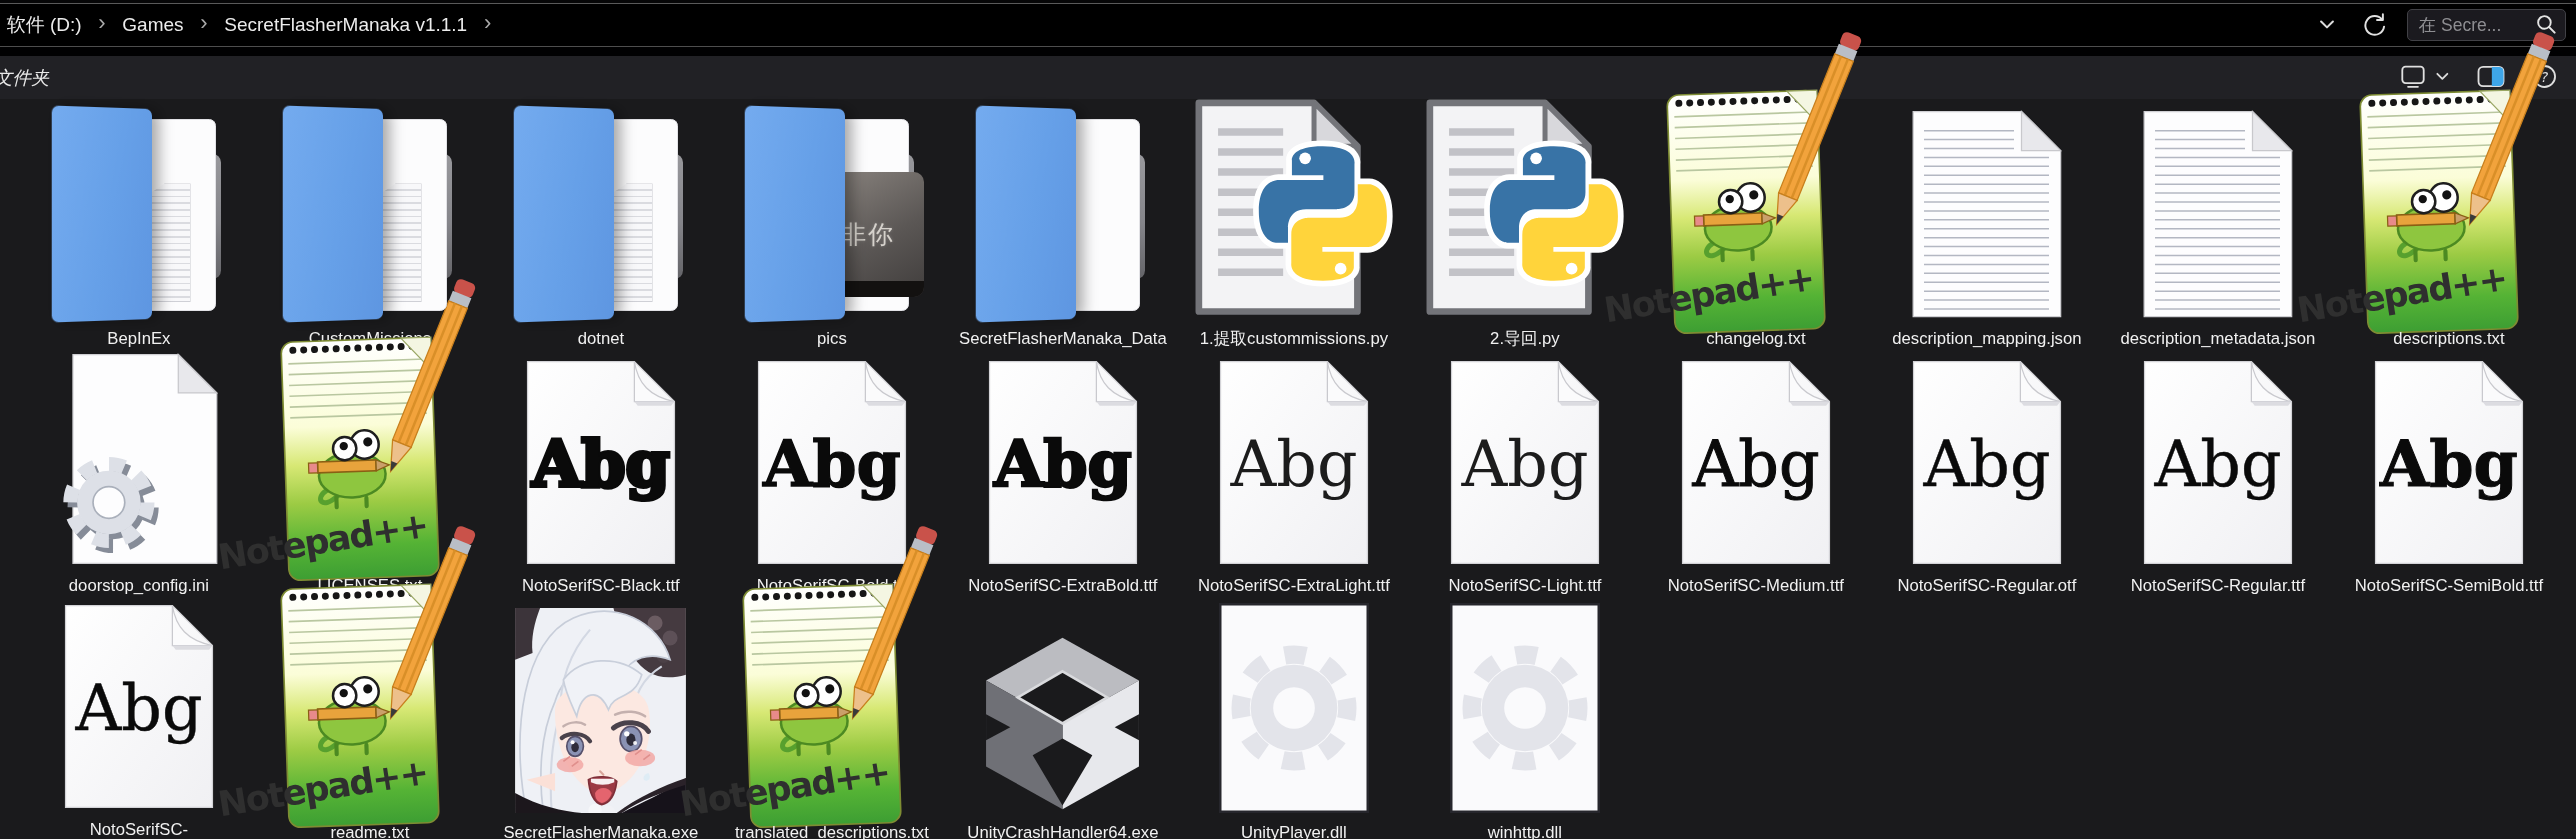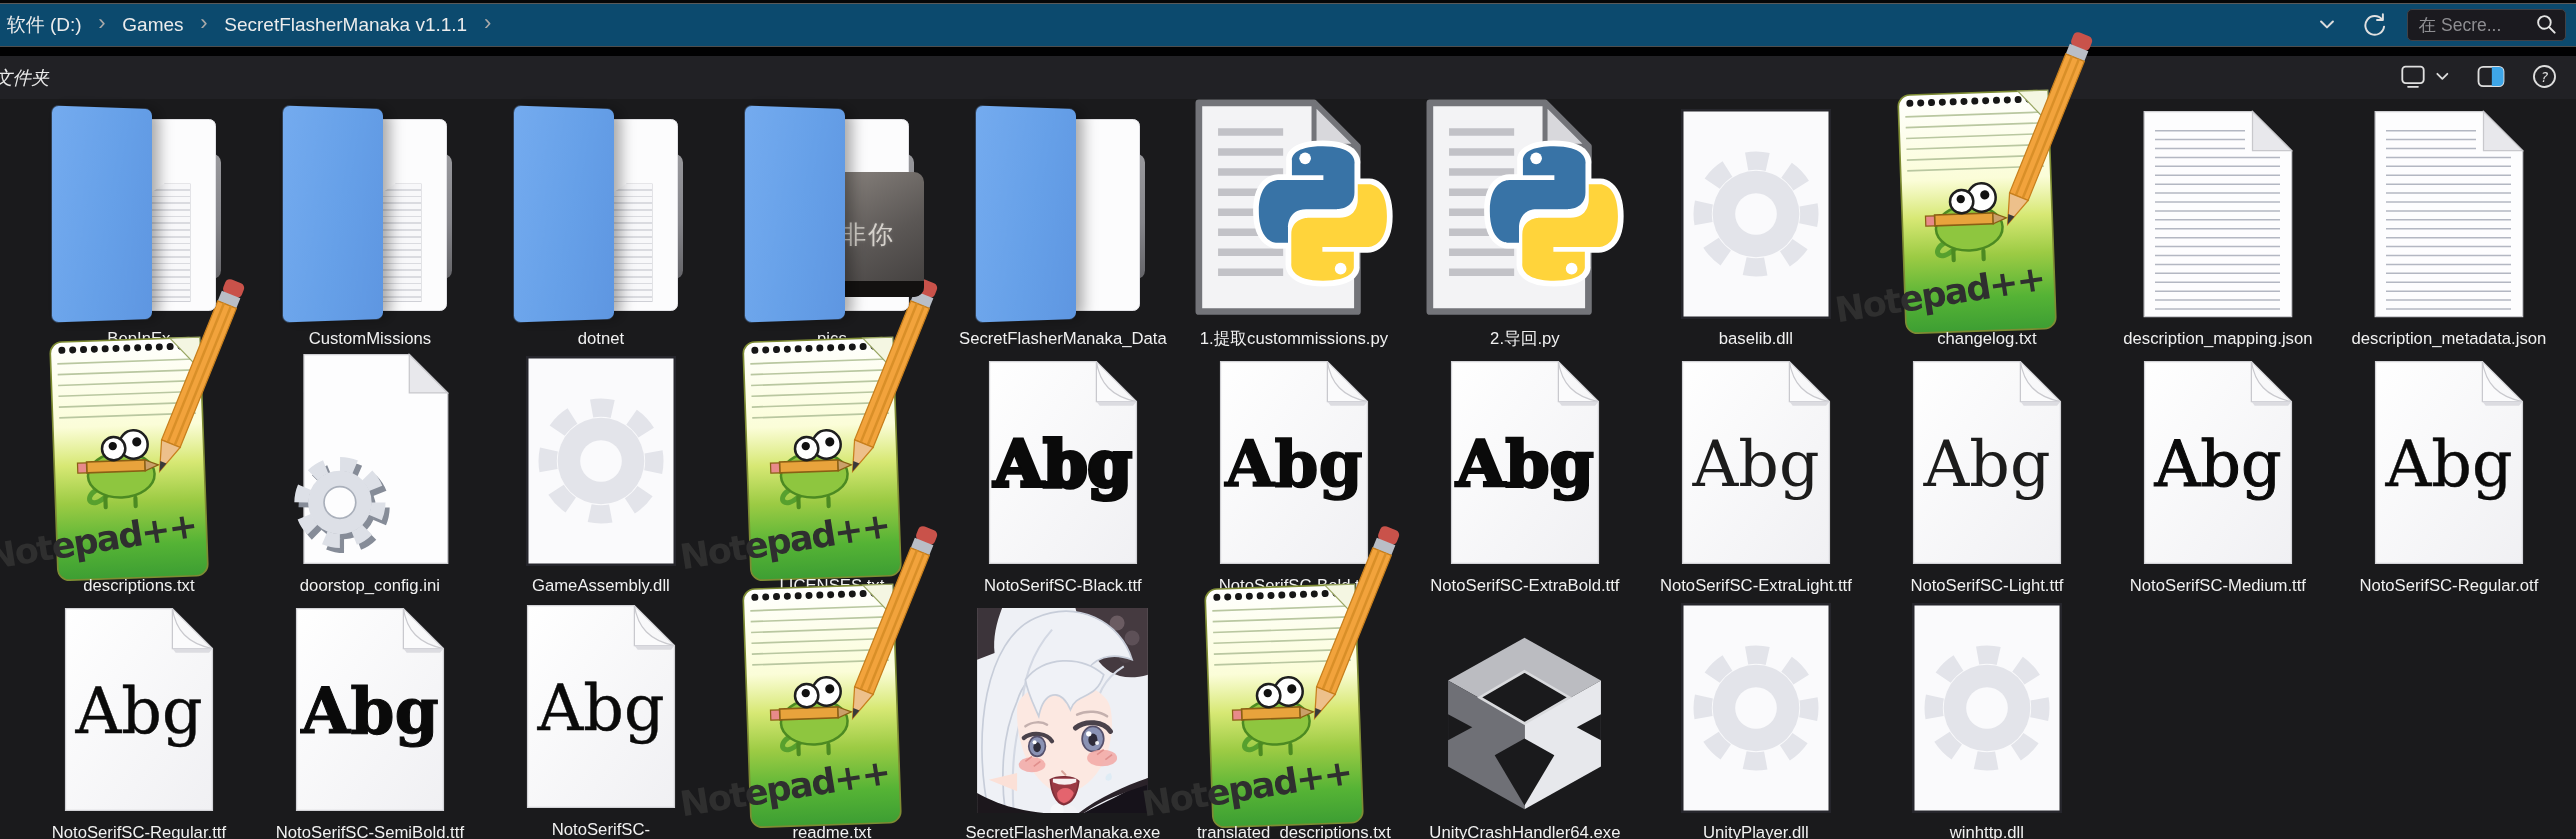--- a/index.html
+++ b/index.html
@@ -1,20 +1,20 @@
 <!DOCTYPE html>
 <html style="font-size:13.4px"><head>
 <meta charset="utf-8">
 <style>
   html,body{margin:0;padding:0;background:#000;}
   .window{position:relative;width:2576px;height:839px;background:#1a1a1c;overflow:hidden;
           font-family:"Liberation Sans",sans-serif;-webkit-font-smoothing:antialiased;}
   
   .top-edge{height:3.3px;background:#060607;border-bottom:0.8px solid #5a5a5a;}
-  .address-bar{height:42px;background:#0c4a6e;border-bottom:0.8px solid #4e4e4e;
+  .address-bar{height:42px;background:#000000;border-bottom:0.8px solid #4e4e4e;
                display:flex;padding:0 10px 0 6.7px;gap:13px;}
   .breadcrumb{display:flex;align-items:center;gap:16.7px;font-size:19px;color:#ececec;flex:1;min-width:0;}
   .crumb{white-space:nowrap;cursor:default;}
   .crumb-sep{color:#a9a9a9;font-size:22px;line-height:1;transform:translateY(-1.7px);}
   .addr-actions{display:flex;align-items:center;gap:8.4px;}
   .addr-btn{width:38px;height:32px;display:flex;align-items:center;justify-content:center;border-radius:5px;}
   .search-box{width:140px;height:30px;border:0.8px solid #414146;background:#1b1a1f;border-radius:5px;
               display:flex;align-items:center;padding:0 8.4px;margin-left:6.7px;}
   .search-input{flex:1;min-width:0;background:transparent;border:none;outline:none;
                 color:#cfcfcf;font-size:17.5px;font-family:inherit;}
@@ -258,33 +258,20 @@
         <circle cx="69" cy="98.5" r="4.6" fill="#ffffff"></circle>
       </g>
               </svg>
             </div>
           </div>
           <div class="file-label">2.导回.py</div>
         </div>
         <div class="file-item">
           <div class="icon-wrap">
             <div class="icon">
-              <svg width="150" height="210" viewBox="0 0 180 252">
-      <rect x="1.5" y="1.5" width="177" height="249" fill="#fafafc" stroke="#26262c" stroke-width="3"></rect>
-      <circle cx="90" cy="126" r="64" fill="none" stroke="#e3e4ea" stroke-width="22" stroke-dasharray="25.5 24.8" stroke-dashoffset="12"></circle>
-      <circle cx="90" cy="126" r="52" fill="#e3e4ea"></circle>
-      <circle cx="90" cy="126" r="25" fill="#fafafc"></circle>
-              </svg>
-            </div>
-          </div>
-          <div class="file-label">baselib.dll</div>
-        </div>
-        <div class="file-item">
-          <div class="icon-wrap">
-            <div class="icon">
               <svg width="210" height="286" viewBox="0 -42 252 300" overflow="visible">
       <defs>
                   <linearGradient id="npg" x1="0" y1="0" x2="0" y2="1">
         <stop offset="0" stop-color="#ffffff"></stop>
                     <stop offset="0.36" stop-color="#fbfdd8"></stop>
         <stop offset="0.52" stop-color="#d7e874"></stop>
                     <stop offset="0.68" stop-color="#9ccb44"></stop>
         <stop offset="0.86" stop-color="#55b335"></stop>
                     <stop offset="1" stop-color="#3d9e33"></stop>
       </linearGradient>
@@ -473,33 +460,20 @@
         <circle cx="48" cy="180" r="46" fill="none" stroke="#868c98" stroke-width="17" stroke-dasharray="18.5 17.6"></circle>
         <circle cx="48" cy="180" r="38" fill="#868c98"></circle>
       </g>
       <circle cx="48" cy="180" r="46" fill="none" stroke="#dde0e7" stroke-width="17" stroke-dasharray="18.5 17.6"></circle>
       <circle cx="48" cy="180" r="38" fill="#dde0e7"></circle>
       <circle cx="48" cy="180" r="19" fill="#fdfdfe" stroke="#aab0bb" stroke-width="2"></circle>
               </svg>
             </div>
           </div>
           <div class="file-label">doorstop_config.ini</div>
-        </div>
-        <div class="file-item">
-          <div class="icon-wrap">
-            <div class="icon">
-              <svg width="150" height="210" viewBox="0 0 180 252">
-      <rect x="1.5" y="1.5" width="177" height="249" fill="#fafafc" stroke="#26262c" stroke-width="3"></rect>
-      <circle cx="90" cy="126" r="64" fill="none" stroke="#e3e4ea" stroke-width="22" stroke-dasharray="25.5 24.8" stroke-dashoffset="12"></circle>
-      <circle cx="90" cy="126" r="52" fill="#e3e4ea"></circle>
-      <circle cx="90" cy="126" r="25" fill="#fafafc"></circle>
-              </svg>
-            </div>
-          </div>
-          <div class="file-label">GameAssembly.dll</div>
         </div>
         <div class="file-item">
           <div class="icon-wrap">
             <div class="icon">
               <svg width="210" height="286" viewBox="0 -42 252 300" overflow="visible">
       <defs>
                   <linearGradient id="npg" x1="0" y1="0" x2="0" y2="1">
         <stop offset="0" stop-color="#ffffff"></stop>
                     <stop offset="0.36" stop-color="#fbfdd8"></stop>
         <stop offset="0.52" stop-color="#d7e874"></stop>

